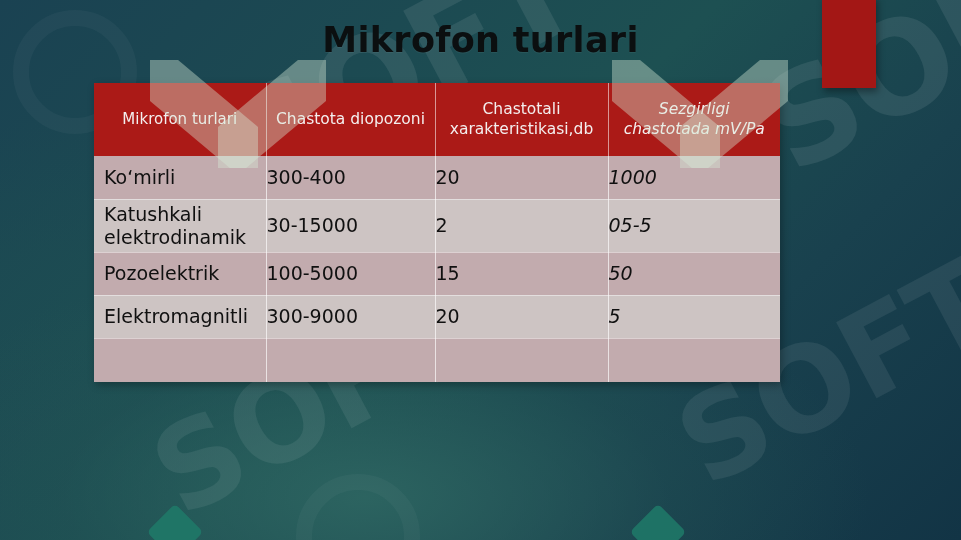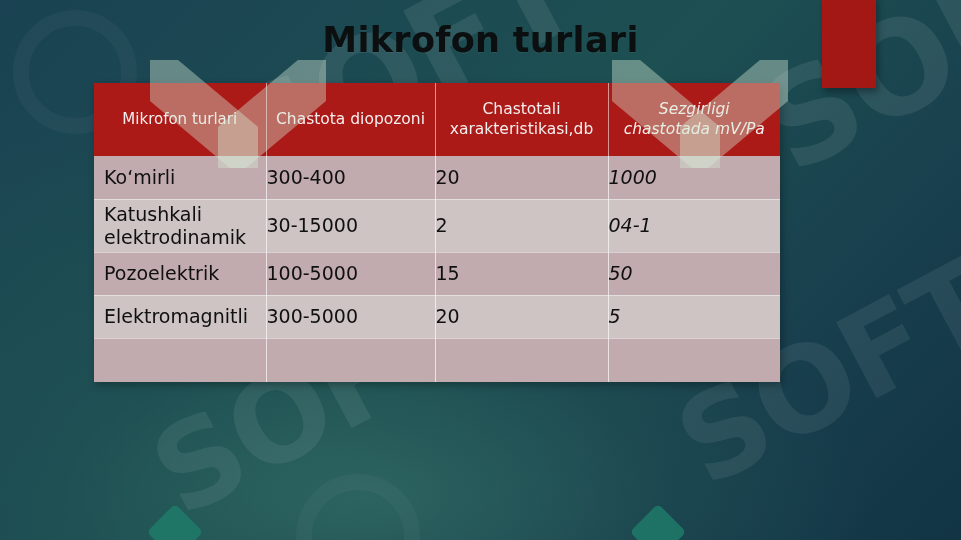--- a/index.html
+++ b/index.html
@@ -243,35 +243,35 @@
           <td class="num">20</td>
           <td class="num">1000</td>
         </tr>
         <tr class="even tall">
           <td class="name">
             <span class="name-line">Katushkali</span>
             <span class="name-line">elektrodinamik</span>
           </td>
           <td class="num">30-15000</td>
           <td class="num">2</td>
-          <td class="num">04-1</td>
+          <td class="num">05-5</td>
         </tr>
         <tr class="odd">
           <td class="name">
             <span class="name-line">Pozoelektrik</span>
           </td>
           <td class="num">100-5000</td>
           <td class="num">15</td>
           <td class="num">50</td>
         </tr>
         <tr class="even">
           <td class="name">
             <span class="name-line">Elektromagnitli</span>
           </td>
-          <td class="num">300-5000</td>
+          <td class="num">300-9000</td>
           <td class="num">20</td>
           <td class="num">5</td>
         </tr>
         <tr class="odd blank">
           <td class="name"></td>
           <td class="num"></td>
           <td class="num"></td>
           <td class="num"></td>
         </tr>
       </tbody>

